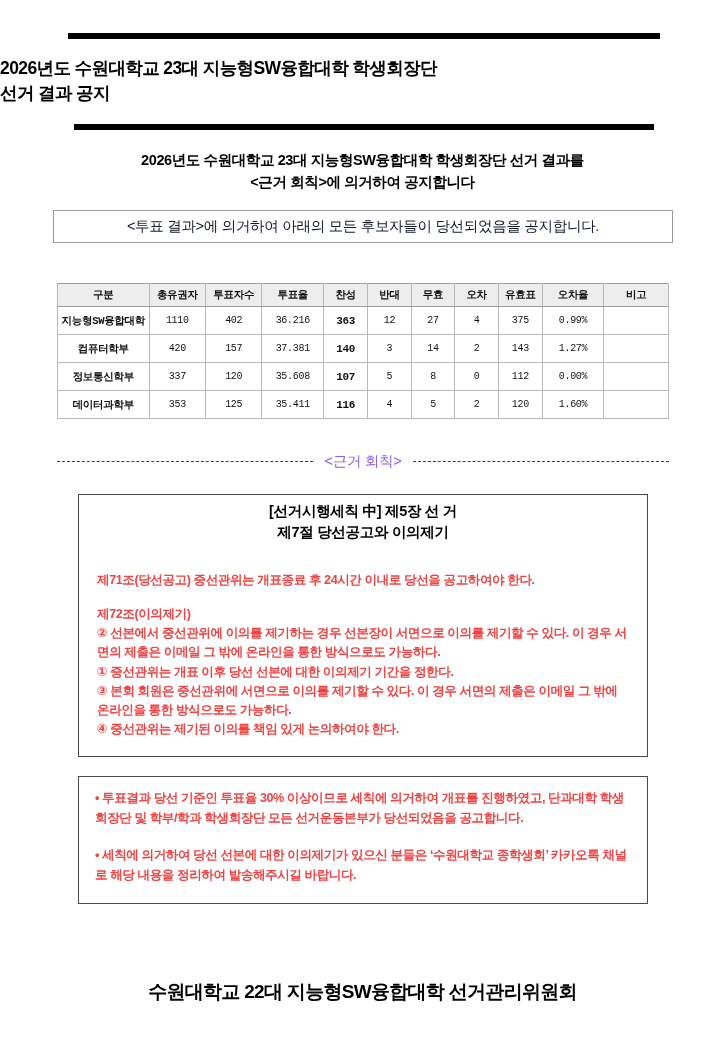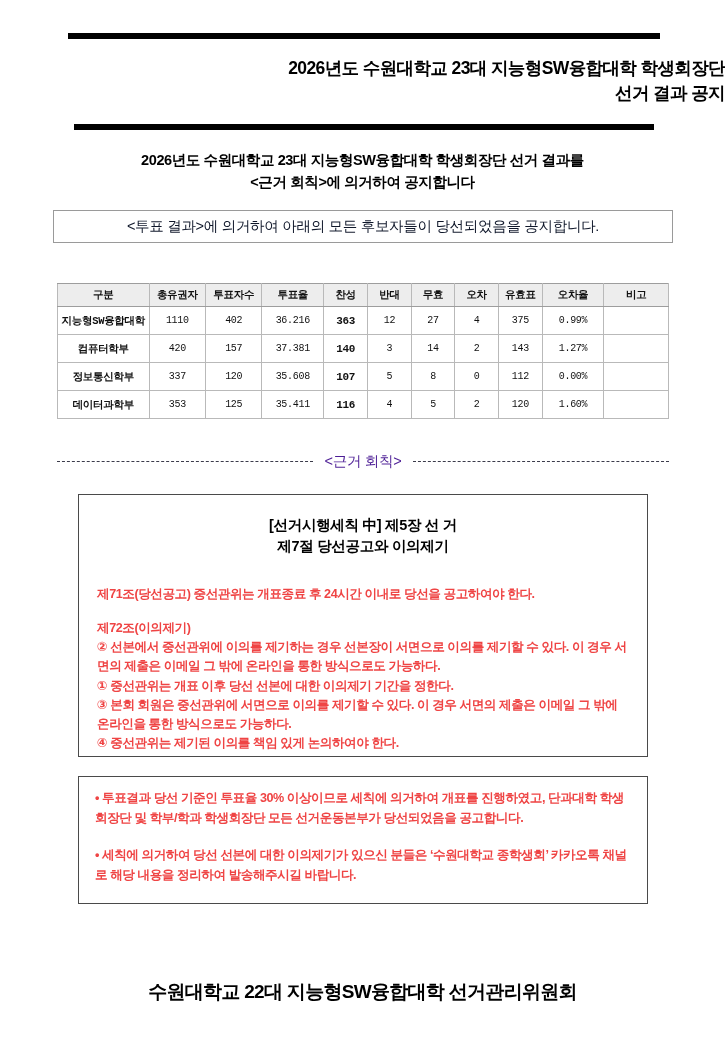--- a/index.html
+++ b/index.html
@@ -40,21 +40,21 @@
     height: 6px;
     background: #000000;
   }
 
   
   .doc-title {
     position: absolute;
     left: 0;
     top: 56px;
     width: 725px;
-    text-align: right;
+    text-align: left;
     font-size: 17.5px;
     font-weight: bold;
     line-height: 1.42;
     letter-spacing: -0.6px;
   }
   .doc-title .line { display: block; }
 
   
   .subtitle {
     position: absolute;
@@ -142,37 +142,37 @@
     gap: 10px;
   }
   .divider-wrap .dash {
     flex: 1 1 auto;
     height: 0;
     border-top: 1.5px dashed #3b3b4a;
   }
   .divider-wrap .caption {
     flex: 0 0 auto;
     font-size: 14.5px;
-    color: #4c1d95;
+    color: #8b5cf6;
     letter-spacing: -0.3px;
     white-space: nowrap;
     padding: 0 2px;
   }
 
   
   .reg-box {
     position: absolute;
     left: 78px;
     top: 494px;
     width: 570px;
     height: 263px;
     box-sizing: border-box;
     border: 1.5px solid #4a4a4a;
     background: #ffffff;
-    padding: 20px 18px 10px 18px;
+    padding: 6px 18px 10px 18px;
   }
   .reg-heading {
     text-align: center;
     font-size: 14.5px;
     font-weight: bold;
     line-height: 1.45;
     letter-spacing: -0.3px;
     margin-bottom: 28px;
   }
   .reg-heading .line { display: block; }

